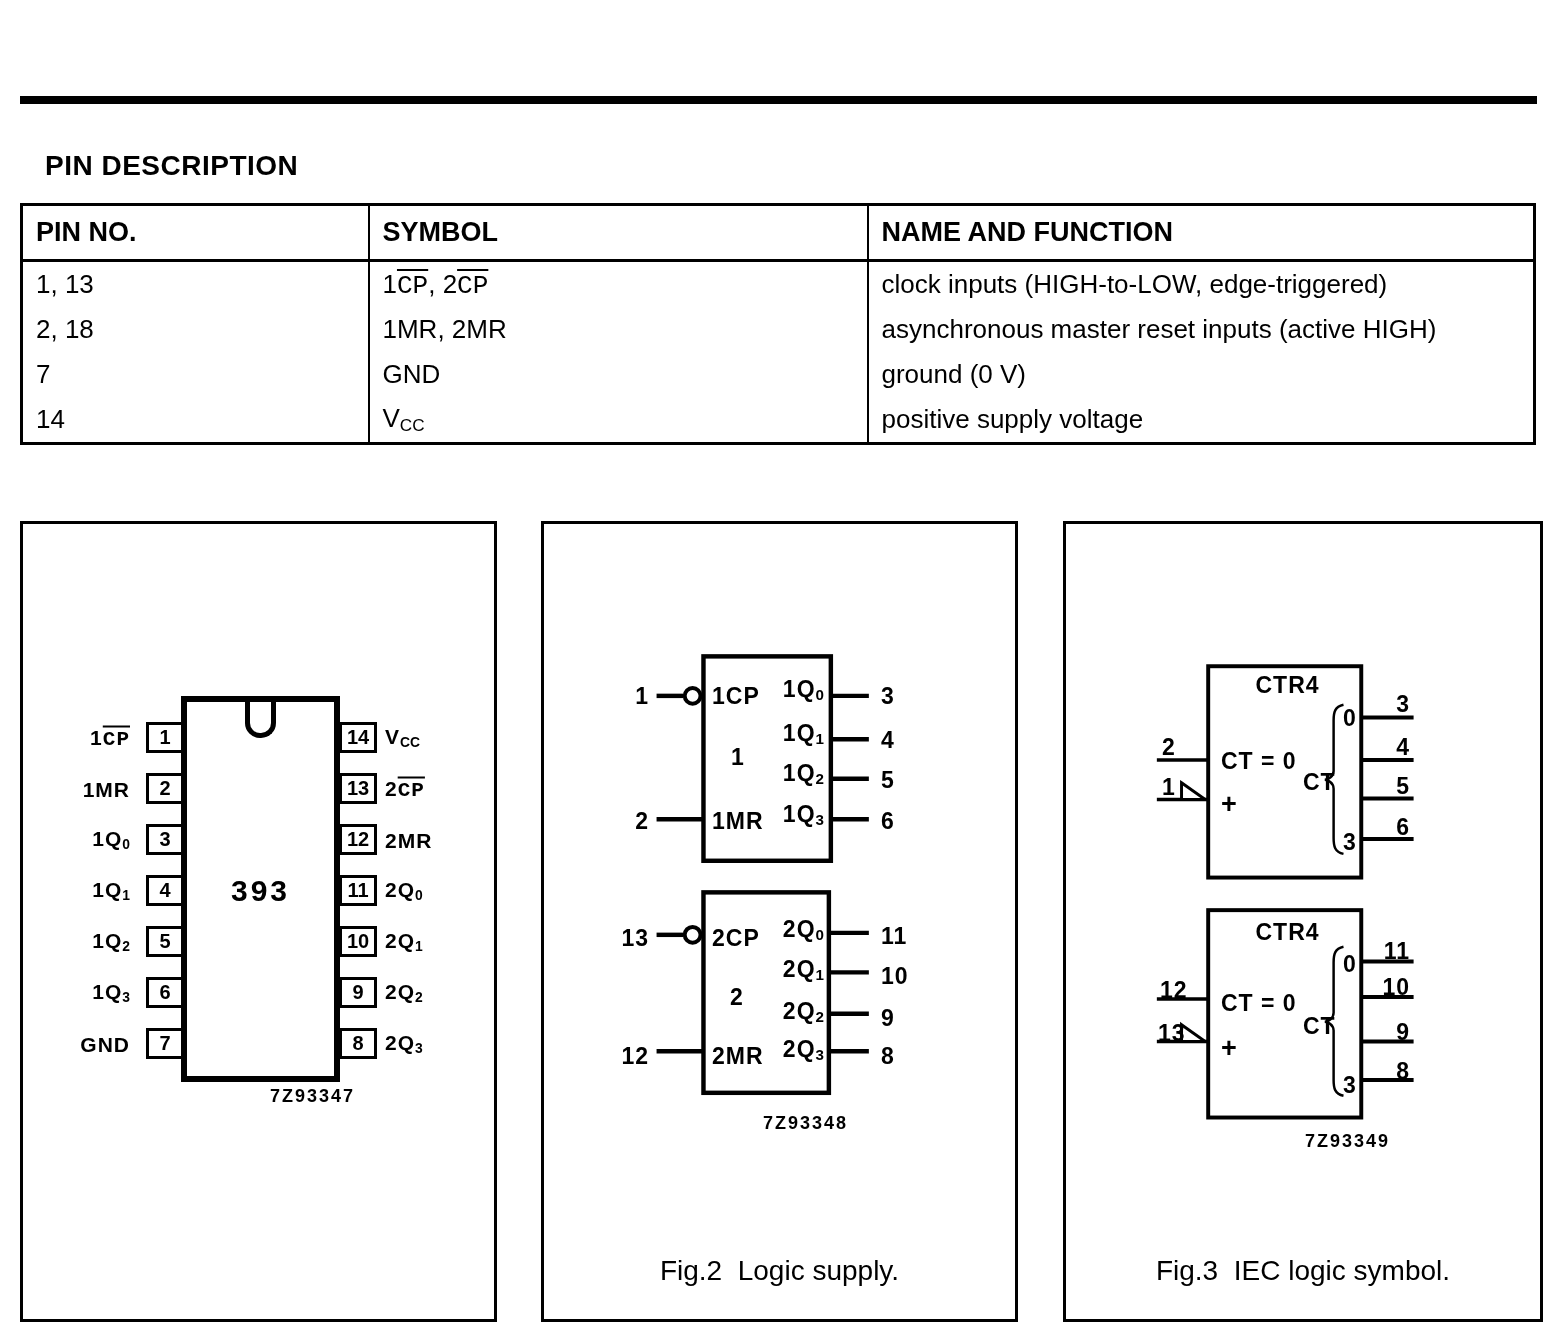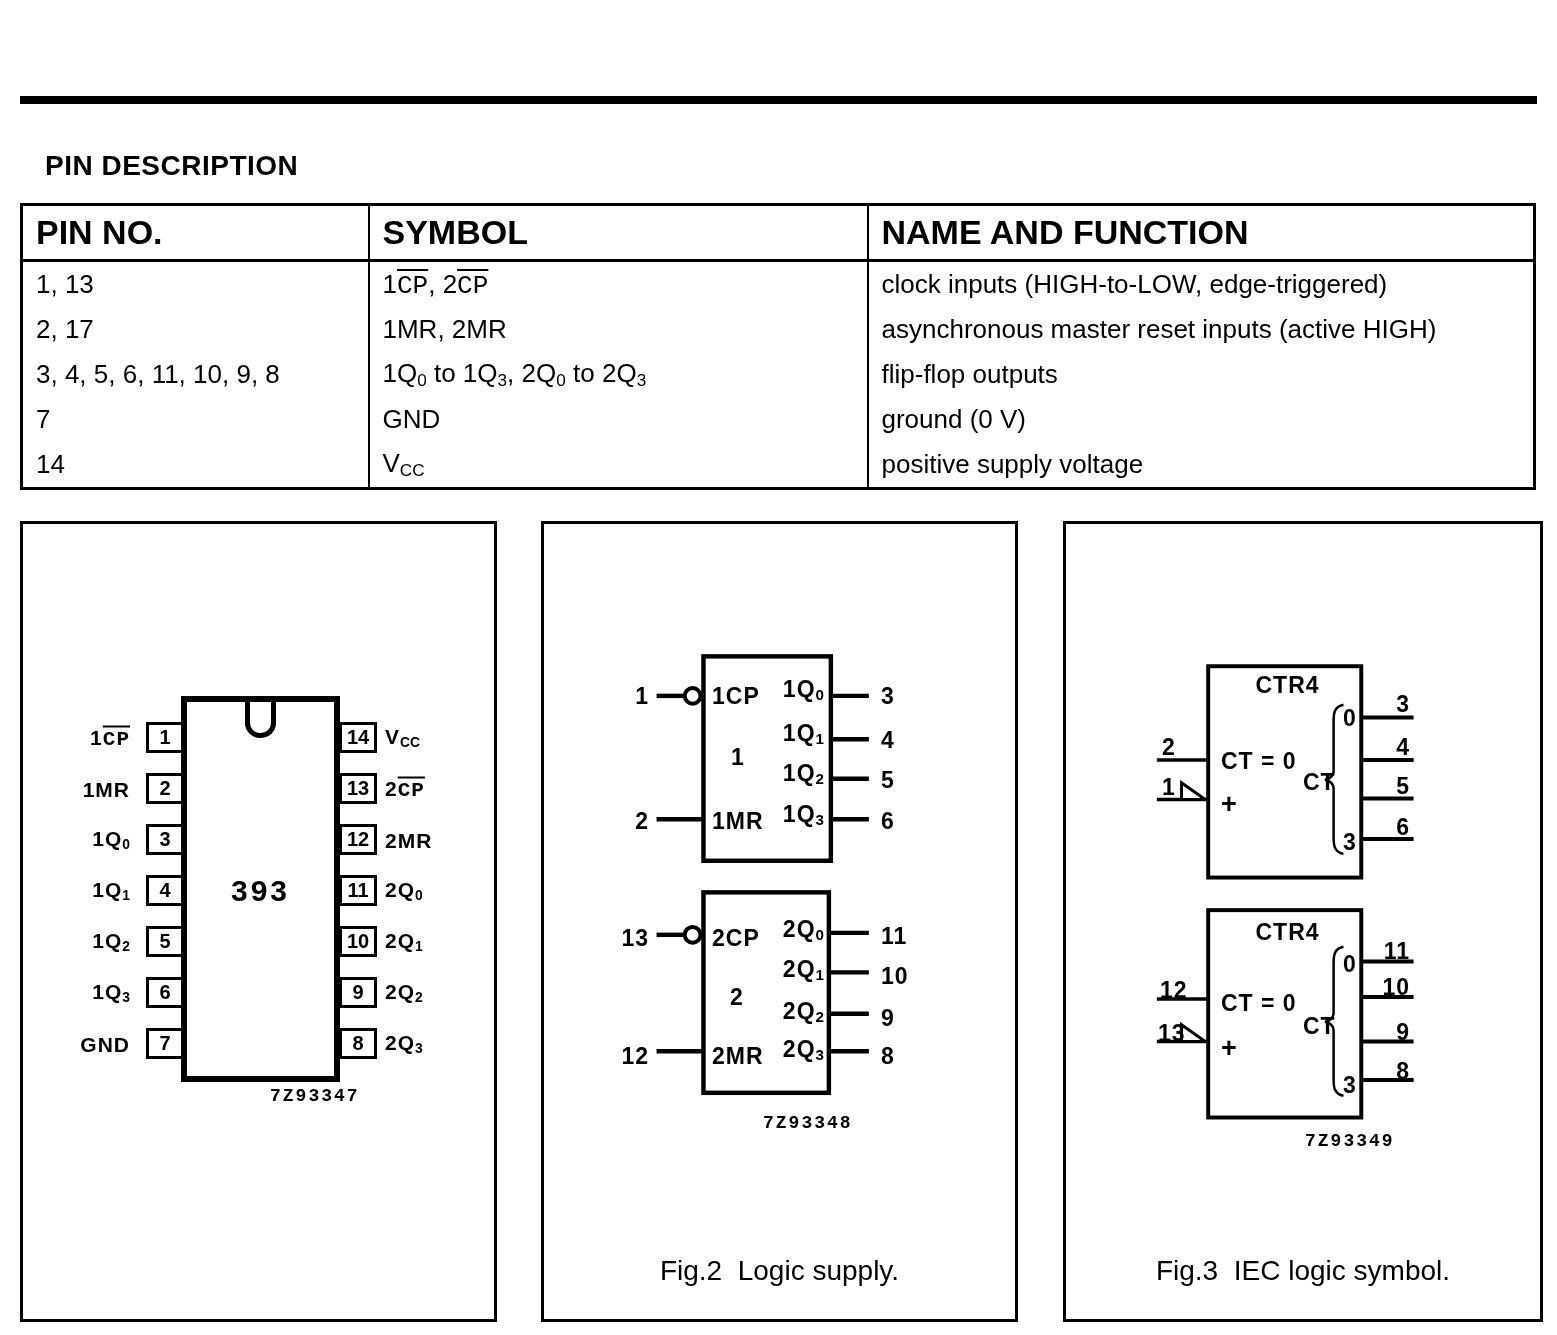--- a/index.html
+++ b/index.html
@@ -10,31 +10,31 @@
   .title{position:absolute;left:48px;top:16px;font-size:39px;letter-spacing:0;white-space:nowrap;}
   .part{position:absolute;right:60px;top:16px;font-size:39px;white-space:nowrap;}
   .rule{position:absolute;left:20px;top:96px;width:1517px;height:8px;background:#000;}
   .sect{position:absolute;left:22px;top:150px;font-size:28px;font-weight:bold;letter-spacing:.5px;margin-left:23px;}
 
   
   .pintable{position:absolute;left:20px;top:203px;width:1513px;border-collapse:collapse;
             table-layout:fixed;font-size:26px;}
   .pintable th,.pintable td{padding:0 0 0 13px;text-align:left;vertical-align:middle;overflow:hidden;white-space:nowrap;}
   .pintable{border:3px solid #000;}
-  .pintable th{font-size:34px;font-weight:bold;height:53px;border-bottom:3px solid #000;}
+  .pintable th{font-size:27px;font-weight:bold;height:53px;border-bottom:3px solid #000;}
   .pintable td{height:45px;}
   .pintable th + th, .pintable td + td{border-left:2px solid #000;}
 
   
   .fig{position:absolute;top:521px;height:801px;border:3px solid #000;box-sizing:border-box;background:#fff;}
   #fig1{left:20px;width:477px;}
   #fig2{left:541px;width:477px;}
   #fig3{left:1063px;width:480px;}
   .cap{position:absolute;left:0;right:0;top:731px;text-align:center;font-size:28px;white-space:pre;}
-  .code{position:absolute;font-weight:bold;font-size:18px;letter-spacing:2px;white-space:nowrap;font-family:Liberation Mono, monospace;}
+  .code{position:absolute;font-weight:bold;font-size:18px;letter-spacing:2px;white-space:nowrap;}
 
   
   .fl{position:absolute;font-weight:bold;font-size:21px;letter-spacing:1px;white-space:nowrap;
       transform:translateY(-50%);line-height:1;}
   .fl2{position:absolute;font-weight:bold;font-size:23px;letter-spacing:1px;white-space:nowrap;
       transform:translateY(-50%);line-height:1;}
   .ctr{left:144px;width:155px;text-align:center;}
   .plus{font-size:27px;}
 
   
@@ -75,28 +75,23 @@
         <th>NAME AND FUNCTION</th>
       </tr>
     </thead>
     <tbody>
       <tr>
         <td>1, 13</td>
         <td><span>1</span><span class="ov">CP</span><span>, 2</span><span class="ov">CP</span></td>
         <td>clock inputs (HIGH-to-LOW, edge-triggered)</td>
       </tr>
       <tr>
-        <td>2, 17</td>
+        <td>2, 18</td>
         <td><span>1MR, 2MR</span></td>
         <td>asynchronous master reset inputs (active HIGH)</td>
-      </tr>
-      <tr>
-        <td>3, 4, 5, 6, 11, 10, 9, 8</td>
-        <td><span>1Q</span><span class="sb">0</span><span> to 1Q</span><span class="sb">3</span><span>, 2Q</span><span class="sb">0</span><span> to 2Q</span><span class="sb">3</span></td>
-        <td>flip-flop outputs</td>
       </tr>
       <tr>
         <td>7</td>
         <td><span>GND</span></td>
         <td>ground (0 V)</td>
       </tr>
       <tr>
         <td>14</td>
         <td><span>V</span><span class="sb">CC</span></td>
         <td>positive supply voltage</td>

